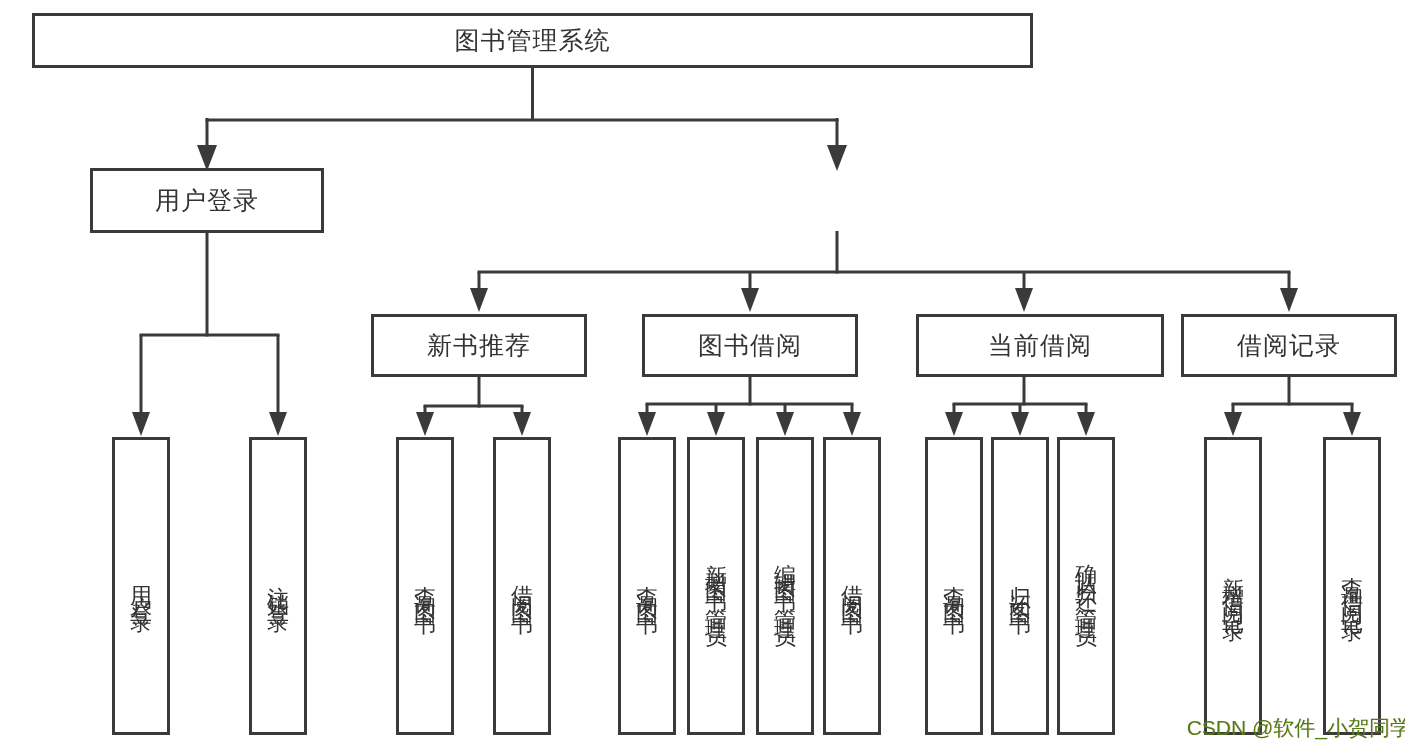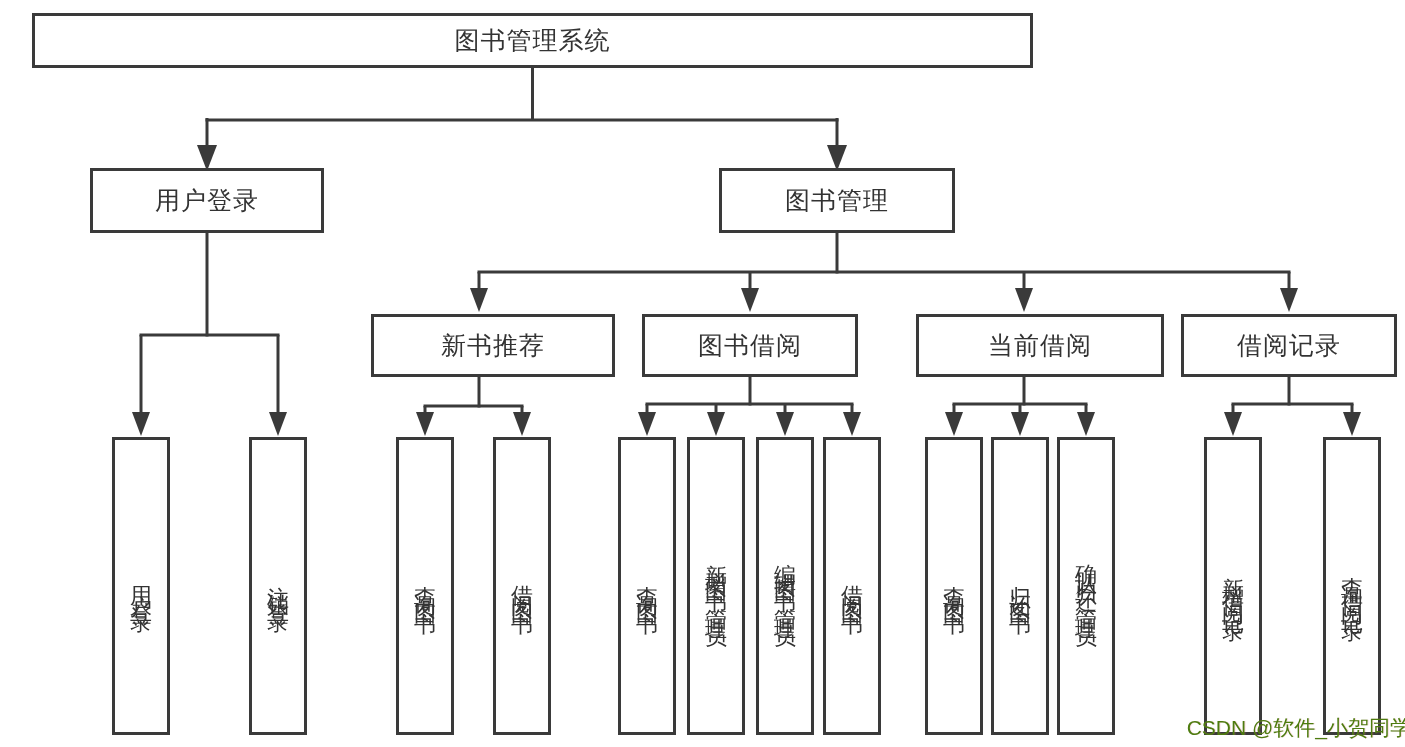--- a/index.html
+++ b/index.html
@@ -92,25 +92,22 @@
     </g>
   </svg>
 
   <div class="node" style="left:24px;top:13px;width:1001px;height:55px;">
     <span class="hlabel">图书管理系统</span>
   </div>
 
   <div class="node" style="left:82px;top:168px;width:234px;height:65px;">
     <span class="hlabel">用户登录</span>
   </div>
-  <div class="node" style="left:711px;top:168px;width:236px;height:65px;">
-    <span class="hlabel">图书管理</span>
-  </div>
 
-  <div class="node" style="left:363px;top:314px;width:244px;height:63px;">
+  <div class="node" style="left:363px;top:314px;width:216px;height:63px;">
     <span class="hlabel">新书推荐</span>
   </div>
   <div class="node" style="left:634px;top:314px;width:216px;height:63px;text-align:right;">
     <span class="hlabel">图书借阅</span>
   </div>
   <div class="node" style="left:908px;top:314px;width:248px;height:63px;">
     <span class="hlabel">当前借阅</span>
   </div>
   <div class="node" style="left:1173px;top:314px;width:216px;height:63px;">
     <span class="hlabel">借阅记录</span>

